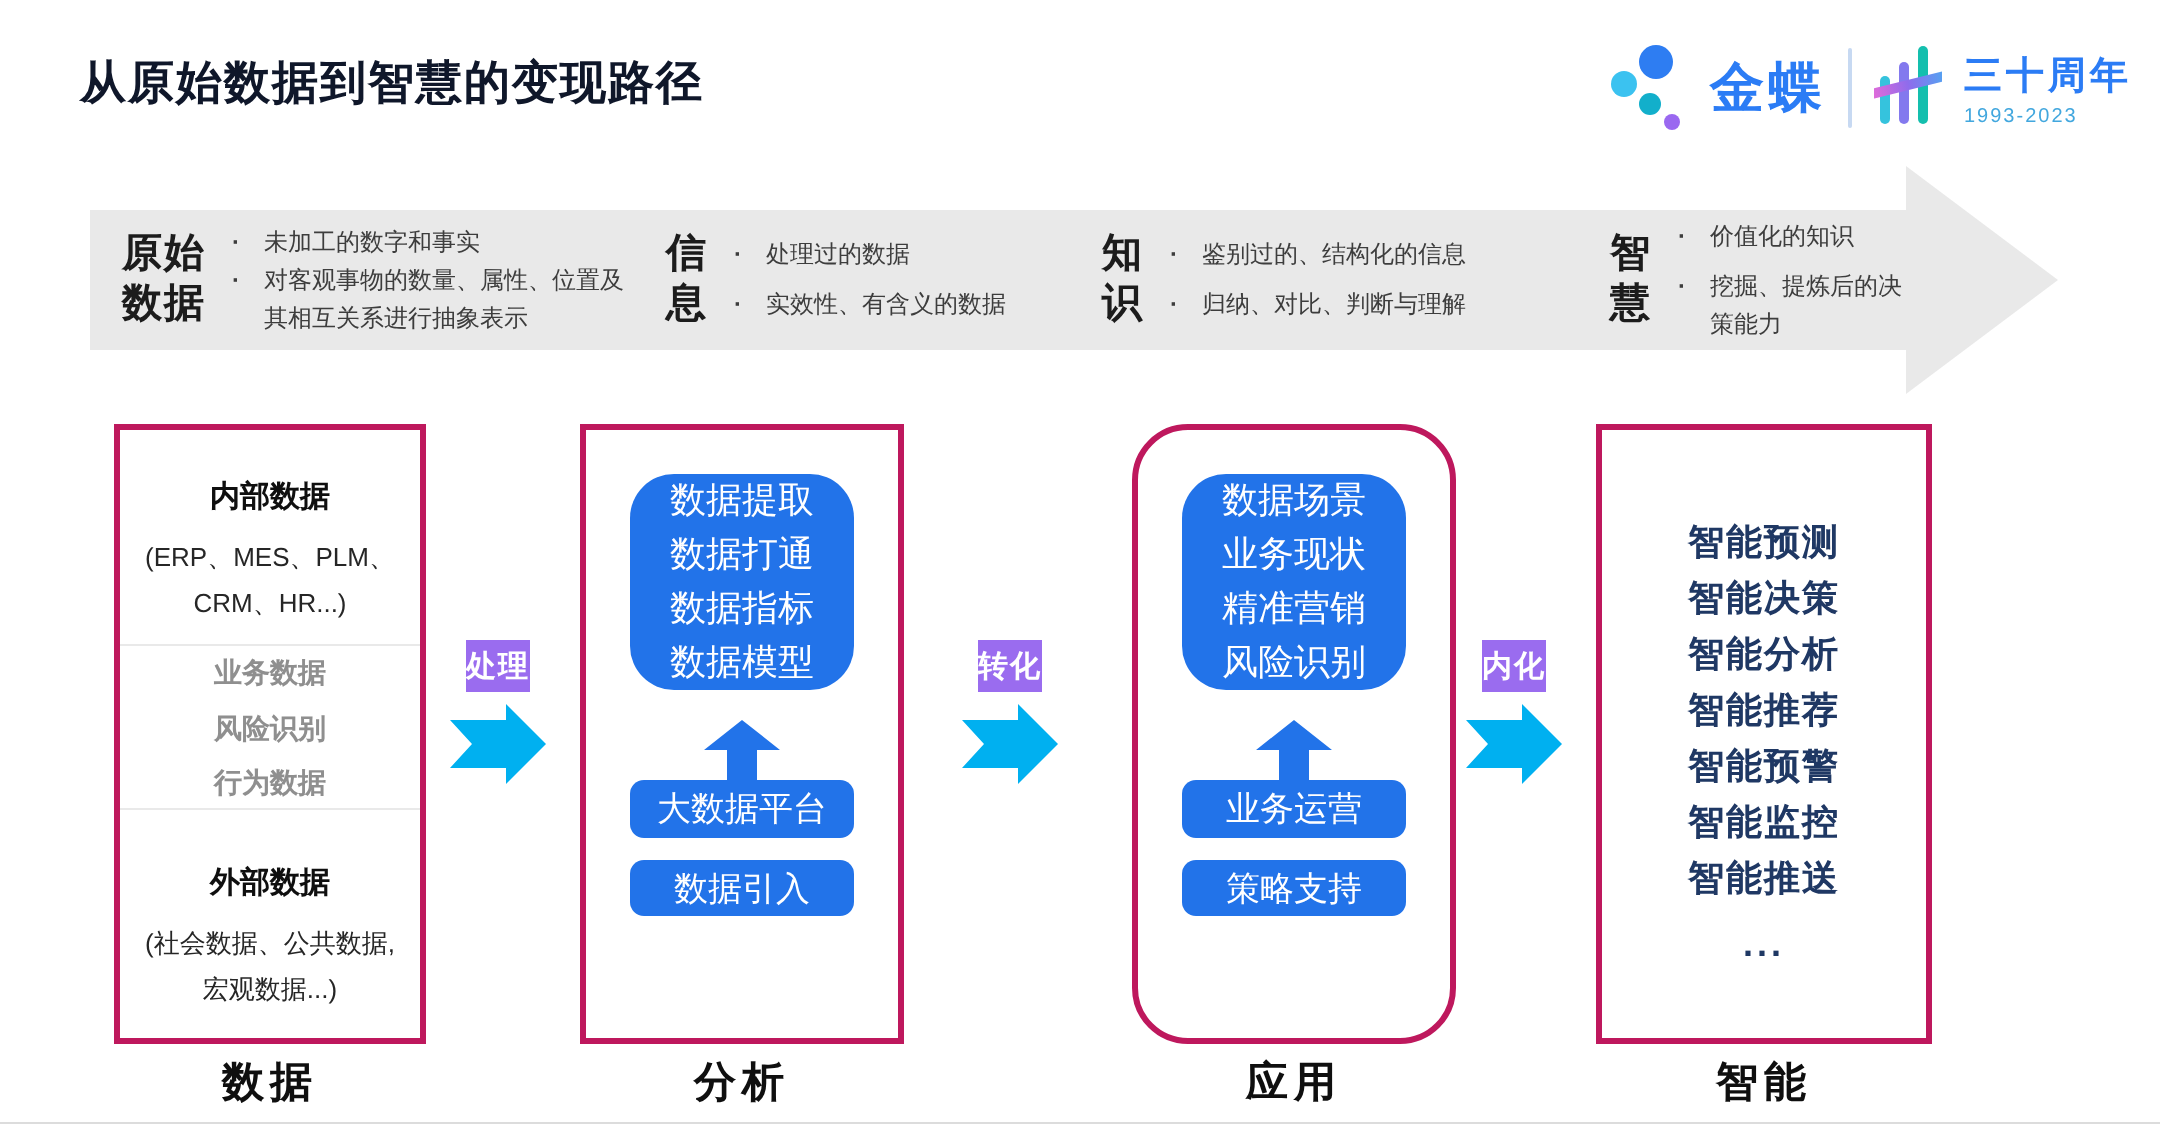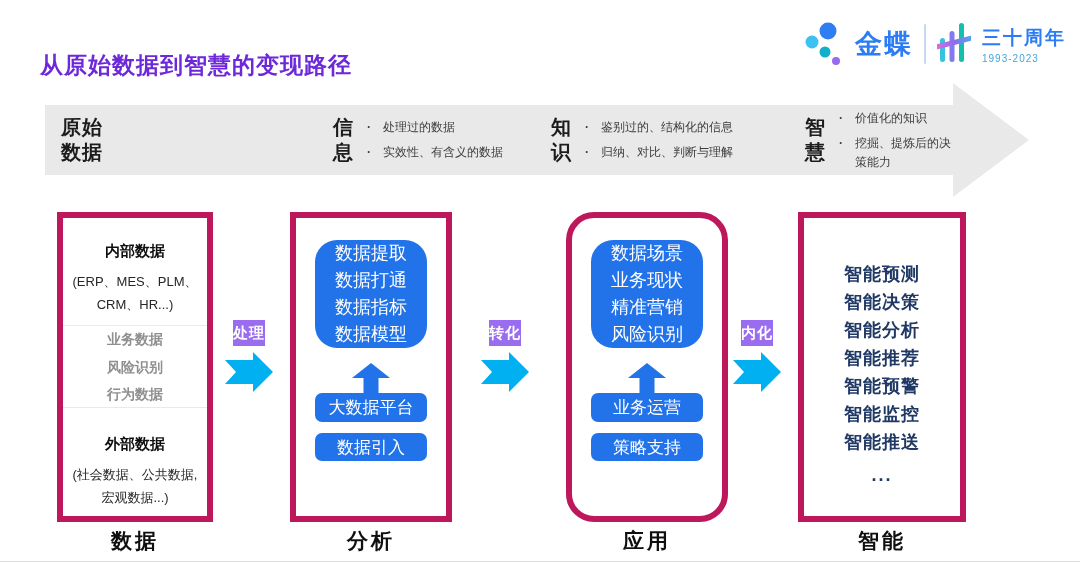--- a/index.html
+++ b/index.html
@@ -2,21 +2,21 @@
 <html style="--accent-blue: #2273E9; --navy: #1F3864; --purple: #9A6CEF; --cyan: #00B0F0; --banner-gray: #E9E9E9; --brand-blue: #2B7CF5;"><head>
 <meta charset="utf-8">
 <style>
   * { margin: 0; padding: 0; box-sizing: border-box; }
   html, body { background: #fff; }
   body { font-family: "Liberation Sans", sans-serif; }
   .slide { position: relative; width: 1080px; height: 562px; background: #fff; overflow: hidden; }
 
   
   .page-title { position: absolute; left: 40px; top: 26px; font-size: 23px; font-weight: 700;
-                color: #6d28d9; letter-spacing: 1px; margin-top: 24px; }
+                color: #0f172a; letter-spacing: 1px; }
 
   
   .logo { position: absolute; top: 18px; right: 14px; height: 52px; display: flex; align-items: center; gap: 11px; }
   .brand-name { font-size: 27px; font-weight: 700; color: var(--brand-blue, #2B7CF5); letter-spacing: 2px; }
   .logo-divider { width: 2px; height: 40px; background: #C7D9F2; border-radius: 1px; }
   .ann-stack { display: flex; flex-direction: column; justify-content: center; }
   .ann-label { font-size: 19px; font-weight: 700; color: var(--brand-blue, #2B7CF5); letter-spacing: 2px; }
   .ann-years { font-size: 10px; color: #42A7DE; letter-spacing: 1px; margin-top: 2px; }
 
   
@@ -30,21 +30,21 @@
                    white-space: pre-line; letter-spacing: 1px; }
   .stage-bullets { display: flex; flex-direction: column; margin-left: 13px; }
   .bullet { display: flex; font-size: 12px; color: #3d3d3d; line-height: 19px; }
   .bullet::before { content: "·"; font-weight: 700; margin-right: 12px; }
   .stage-1 { left: 16px; }  .stage-1 .stage-bullets { width: 196px; }
   .stage-2 { left: 288px; } .stage-3 { left: 506px; } .stage-4 { left: 760px; }
   .stage-2 .bullet, .stage-3 .bullet, .stage-4 .bullet { margin-top: 3px; margin-bottom: 3px; }
 
   
   .col { position: absolute; top: 212px; height: 310px; background: #fff;
-         border: 6px solid #be185d; }
+         border: 3px solid #be185d; }
   .col-data { left: 57px; width: 156px; }
   .col-analysis { left: 290px; width: 162px; }
   .col-application { left: 566px; width: 162px; border-radius: 28px; }
   .col-intelligence { left: 798px; width: 168px; }
 
   
   .c1-top { height: 108px; border-bottom: 1px solid #E9E9E9; text-align: center; padding-top: 24px; }
   .c1-title { font-size: 15px; font-weight: 700; color: #0f0f0f; margin-bottom: 9px; }
   .c1-detail { font-size: 13px; color: #262626; line-height: 23px; padding: 0 9px; }
   .c1-mid { height: 82px; border-bottom: 1px solid #E9E9E9; display: flex; flex-direction: column;
@@ -121,20 +121,28 @@
       <span class="ann-label">三十周年</span>
       <span class="ann-years">1993-2023</span>
     </div>
   </div>
 
   <div class="banner-body">
 
     <div class="stage stage-1">
       <div class="stage-heading">原始
 数据</div>
+      <div class="stage-bullets">
+        <div class="bullet">
+            <span>未加工的数字和事实</span>
+          </div>
+        <div class="bullet">
+            <span>对客观事物的数量、属性、位置及其相互关系进行抽象表示</span>
+          </div>
+      </div>
     </div>
 
     <div class="stage stage-2">
       <div class="stage-heading">信
 息</div>
       <div class="stage-bullets">
         <div class="bullet">
             <span>处理过的数据</span>
           </div>
         <div class="bullet">

